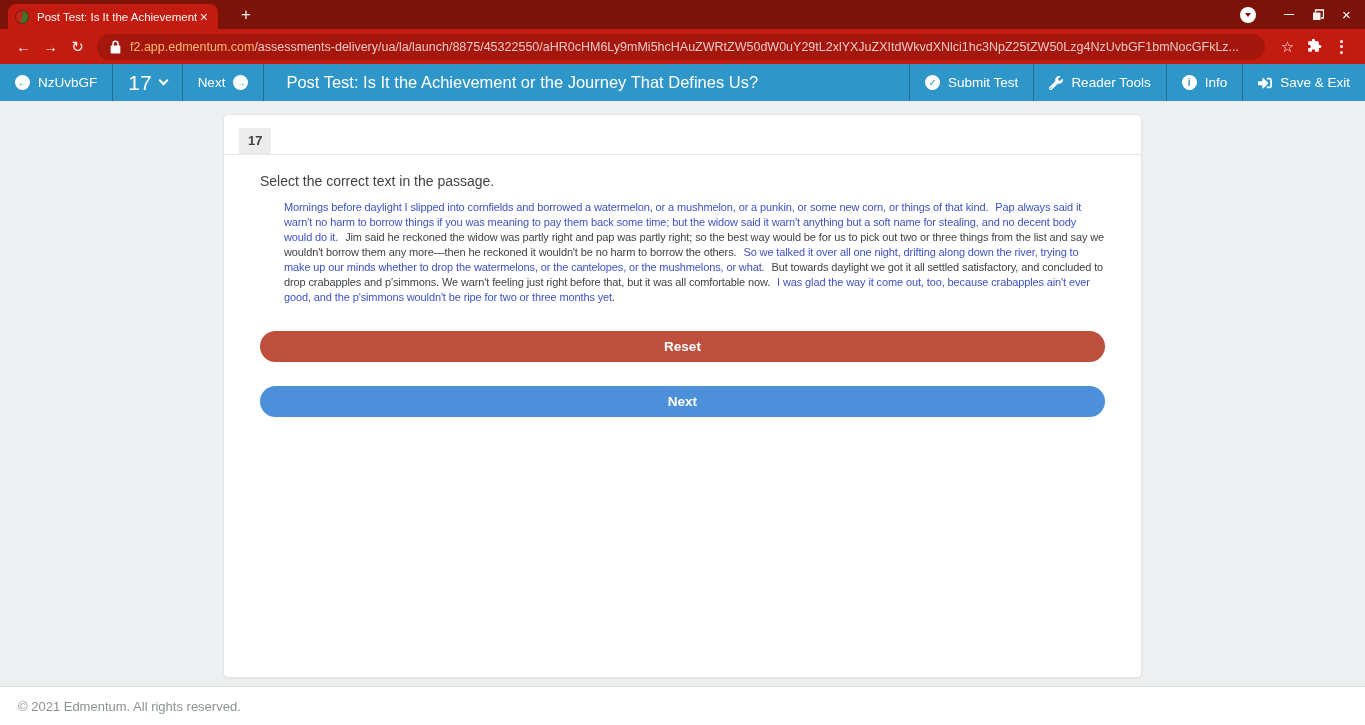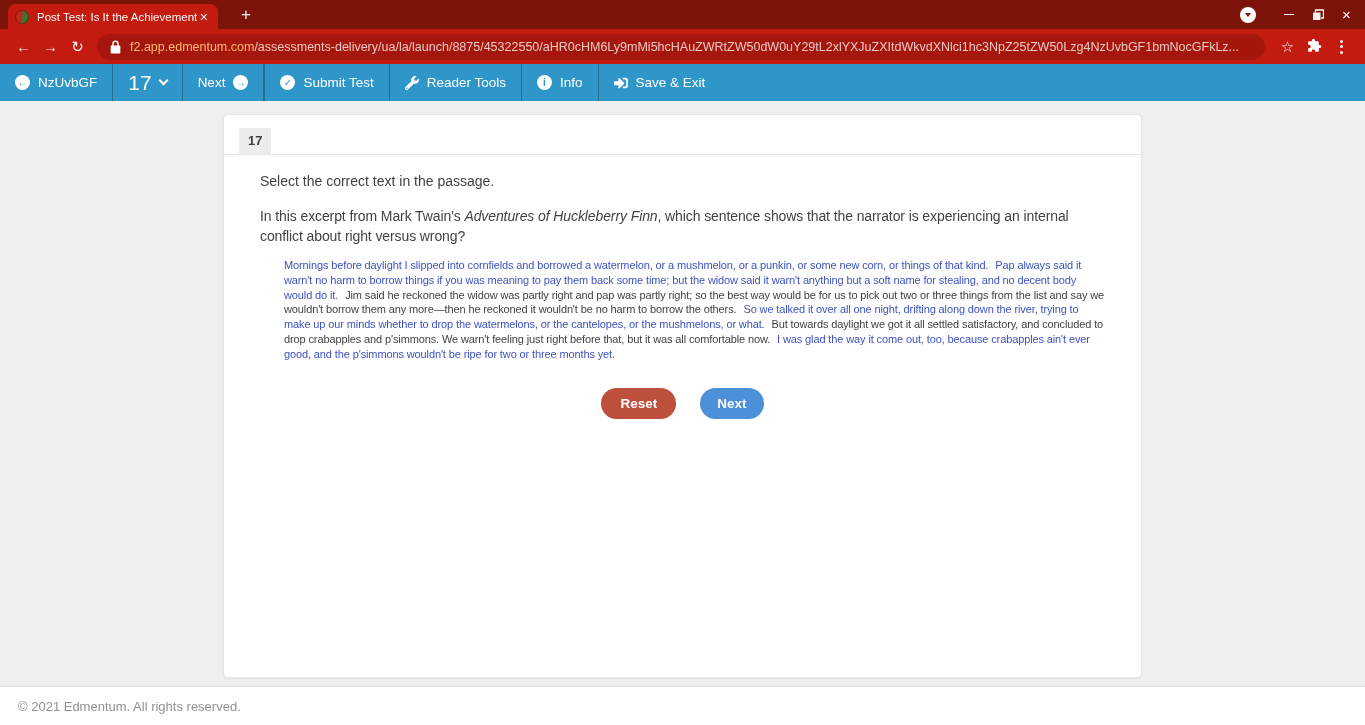--- a/index.html
+++ b/index.html
@@ -65,21 +65,21 @@
   .card-head { padding:13px 15px 0 15px; border-bottom:1px solid #e4e6e7; }
   .chip { display:inline-block; background:#ececec; color:#3f4346; font-size:13px; font-weight:bold;
           padding:5px 9px 6px 9px; }
   .card-body { padding:0 36px; }
   .instruction { margin-top:18px; font-size:14px; color:#3f4346; }
   .prompt { margin-top:17px; font-size:14px; color:#3f4346; line-height:1.45; letter-spacing:-.1px; }
   .passage { margin-top:11px; font-size:11px; line-height:1.36; letter-spacing:-.12px; color:#3f4346;margin-left:24px; }
   .seg { margin-right:4px; }
   .seg[data-kind="selectable"] { color:#3e52c1; cursor:pointer; }
   .seg[data-kind="plain"] { color:#3f4346; }
-  .btnrow { display:flex; justify-content:center; gap:24px; margin-top:26px; padding-bottom:24px; }
+  .btnrow { display:flex; justify-content:center; gap:24px; margin-top:26px; padding-bottom:24px;flex-direction:column; }
   .pill { border:none; color:#fff; font-family:inherit; font-size:13.5px; font-weight:bold;
           border-radius:16px; padding:8px 19px; cursor:pointer; }
   .reset { background:#bf4f3d; }
   .nextbtn { background:#4b90d9; padding:8px 17px; }
 
   
   .footer { position:absolute; left:0; right:0; bottom:0; height:39px; background:#fff;
             border-top:1px solid #dadddd; display:flex; align-items:center; padding-left:18px;
             font-size:13px; color:#8d9293; }
 </style>
@@ -144,20 +144,21 @@
       <div class="appbtn">
         <span class="qn">17</span>
         <span class="chev"></span>
       </div>
       <div class="appbtn">
         <span>Next</span>
         <span class="cicon">→</span>
       </div>
     </div>
 
+    <div class="apptitle">Post Test: Is It the Achievement or the Journey That Defines Us?</div>
 
     <div class="grp-r">
       <div class="appbtn">
         <span class="cicon">✓</span>
         <span>Submit Test</span>
       </div>
       <div class="appbtn">
         <svg width="14" height="14" viewBox="0 0 512 512">
           <path fill="#fff" d="M507.73 109.1c-2.24-9.03-13.54-12.09-20.12-5.51l-74.36 74.36-67.88-11.31-11.31-67.88 74.36-74.36c6.62-6.62 3.43-17.9-5.66-20.16-47.38-11.74-99.55.91-136.58 37.93-39.64 39.64-50.55 97.1-34.05 147.2L18.74 402.76c-24.99 24.99-24.99 65.51 0 90.5 24.99 24.99 65.51 24.99 90.5 0l213.21-213.21c50.12 16.71 107.47 5.68 147.37-34.22 37.07-37.07 49.7-89.32 37.91-136.73zM64 472c-13.25 0-24-10.75-24-24 0-13.26 10.75-24 24-24s24 10.74 24 24c0 13.25-10.75 24-24 24z"></path>
         </svg>
@@ -176,21 +177,20 @@
     </div>
   </div>
 
   <div class="content">
     <div class="card">
       <div class="card-head">
         <span class="chip">17</span>
       </div>
       <div class="card-body">
         <p class="instruction">Select the correct text in the passage.</p>
-        <p class="prompt"><span>In this excerpt from Mark Twain's </span><i>Adventures of Huckleberry Finn</i><span>, which sentence shows that the narrator is experiencing an internal conflict about right versus wrong?</span></p>
         <p class="passage">
           <span class="seg" data-kind="selectable">Mornings before daylight I slipped into cornfields and borrowed a watermelon, or a mushmelon, or a punkin, or some new corn, or things of that kind.</span>
           <span class="seg" data-kind="selectable">Pap always said it warn't no harm to borrow things if you was meaning to pay them back some time; but the widow said it warn't anything but a soft name for stealing, and no decent body would do it.</span>
           <span class="seg" data-kind="plain">Jim said he reckoned the widow was partly right and pap was partly right; so the best way would be for us to pick out two or three things from the list and say we wouldn't borrow them any more—then he reckoned it wouldn't be no harm to borrow the others.</span>
           <span class="seg" data-kind="selectable">So we talked it over all one night, drifting along down the river, trying to make up our minds whether to drop the watermelons, or the cantelopes, or the mushmelons, or what.</span>
           <span class="seg" data-kind="plain">But towards daylight we got it all settled satisfactory, and concluded to drop crabapples and p'simmons. We warn't feeling just right before that, but it was all comfortable now.</span>
           <span class="seg" data-kind="selectable">I was glad the way it come out, too, because crabapples ain't ever good, and the p'simmons wouldn't be ripe for two or three months yet.</span>
         </p>
         <div class="btnrow">
           <button class="pill reset">Reset</button>

